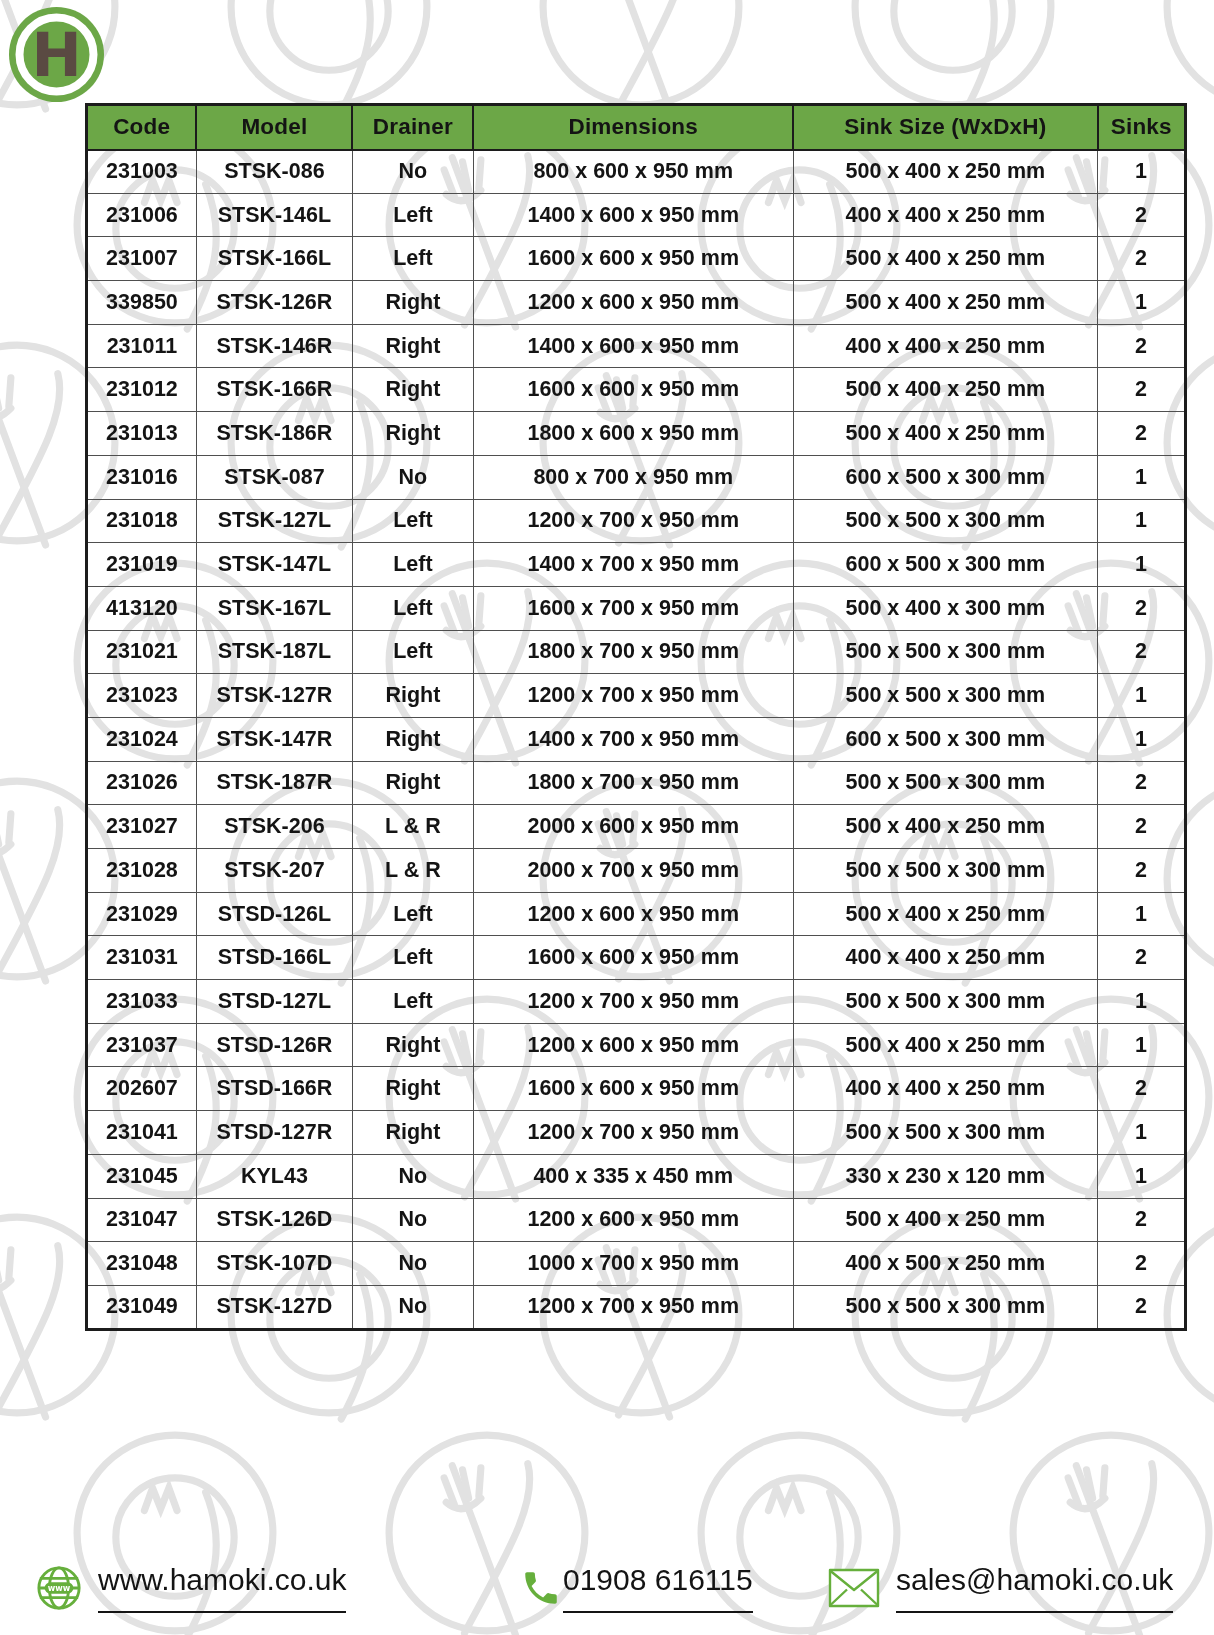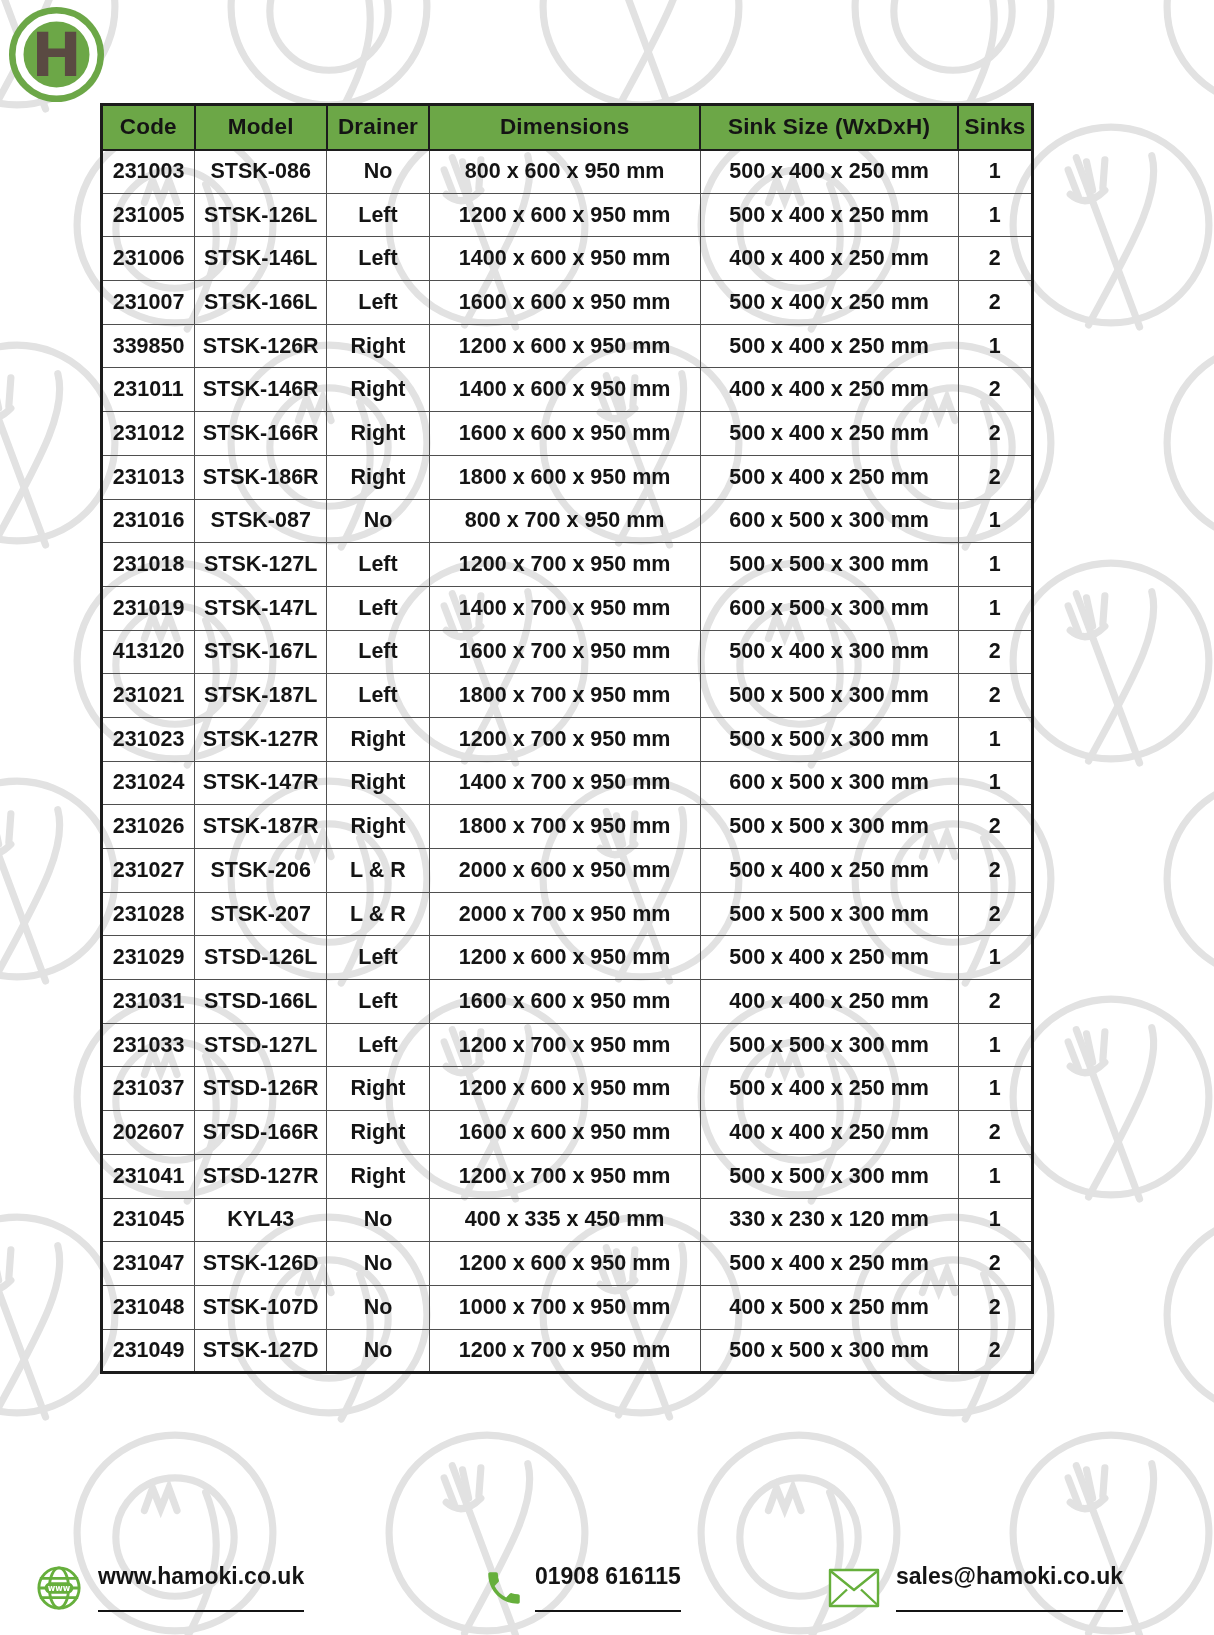--- a/index.html
+++ b/index.html
@@ -18,21 +18,21 @@
     background:#fff;
     font-family:"Liberation Sans","DejaVu Sans",sans-serif;
     color:var(--ink);
     overflow:hidden;
   }
   
   #wm-svg{position:absolute;left:0;top:0;width:1214px;height:1635px;pointer-events:none;}
   
   .logo{position:absolute;left:8px;top:6px;width:97px;height:97px;}
   
-  .spec-table-wrap{position:absolute;left:100px;top:103px;width:934px;}
+  .spec-table-wrap{position:absolute;left:85px;top:103px;width:1102px;}
   table.spec{
     width:100%;
     border-collapse:collapse;
     table-layout:fixed;
     border:3px solid var(--border-dark);
   }
   table.spec th{
     background:var(--green);
     border:2.5px solid var(--border-dark);
     height:45px;
@@ -57,27 +57,27 @@
   }
   col.c-code{width:10.0%;} col.c-model{width:14.2%;} col.c-drainer{width:11.0%;}
   col.c-dims{width:29.1%;} col.c-sink{width:27.7%;} col.c-sinks{width:8.0%;}
   
   .footer{position:absolute;left:0;top:1558px;width:1110px;height:60px;}
   .contact{
     position:absolute;top:0;height:60px;
     display:flex;align-items:center;gap:16px;
   }
   .contact .link{
-    font-size:23px;font-weight:bold;color:var(--ink);
+    font-size:30px;font-weight:normal;color:var(--ink);
     border-bottom:2.5px solid var(--ink);
-    padding-bottom:21px;line-height:1.1;
+    padding-bottom:15px;line-height:1.1;
     text-decoration:none;white-space:nowrap;
   }
   .g-web{left:36px;}
-  .g-phone{left:483px;gap:10px;}
+  .g-phone{left:520px;gap:1px;}
   .g-email{left:828px;}
 </style>
 </head>
 <body>
 
 <svg id="wm-svg" aria-hidden="true">
   <defs>
     <g id="wm-a" fill="none" stroke="var(--wm,#e2e2e2)" stroke-width="7" stroke-linecap="round">
       <circle cx="100" cy="100" r="96"></circle>
       <path d="M66 34 L128 200"></path>
@@ -171,28 +171,20 @@
     <tbody id="table-body">
         <tr>
           <td>231003</td>
           <td>STSK-086</td>
           <td>No</td>
           <td>800 x 600 x 950 mm</td>
           <td>500 x 400 x 250 mm</td>
           <td>1</td>
         </tr>
         <tr>
-          <td>231005</td>
-          <td>STSK-126L</td>
-          <td>Left</td>
-          <td>1200 x 600 x 950 mm</td>
-          <td>500 x 400 x 250 mm</td>
-          <td>1</td>
-        </tr>
-        <tr>
           <td>231006</td>
           <td>STSK-146L</td>
           <td>Left</td>
           <td>1400 x 600 x 950 mm</td>
           <td>400 x 400 x 250 mm</td>
           <td>2</td>
         </tr>
         <tr>
           <td>231007</td>
           <td>STSK-166L</td>

